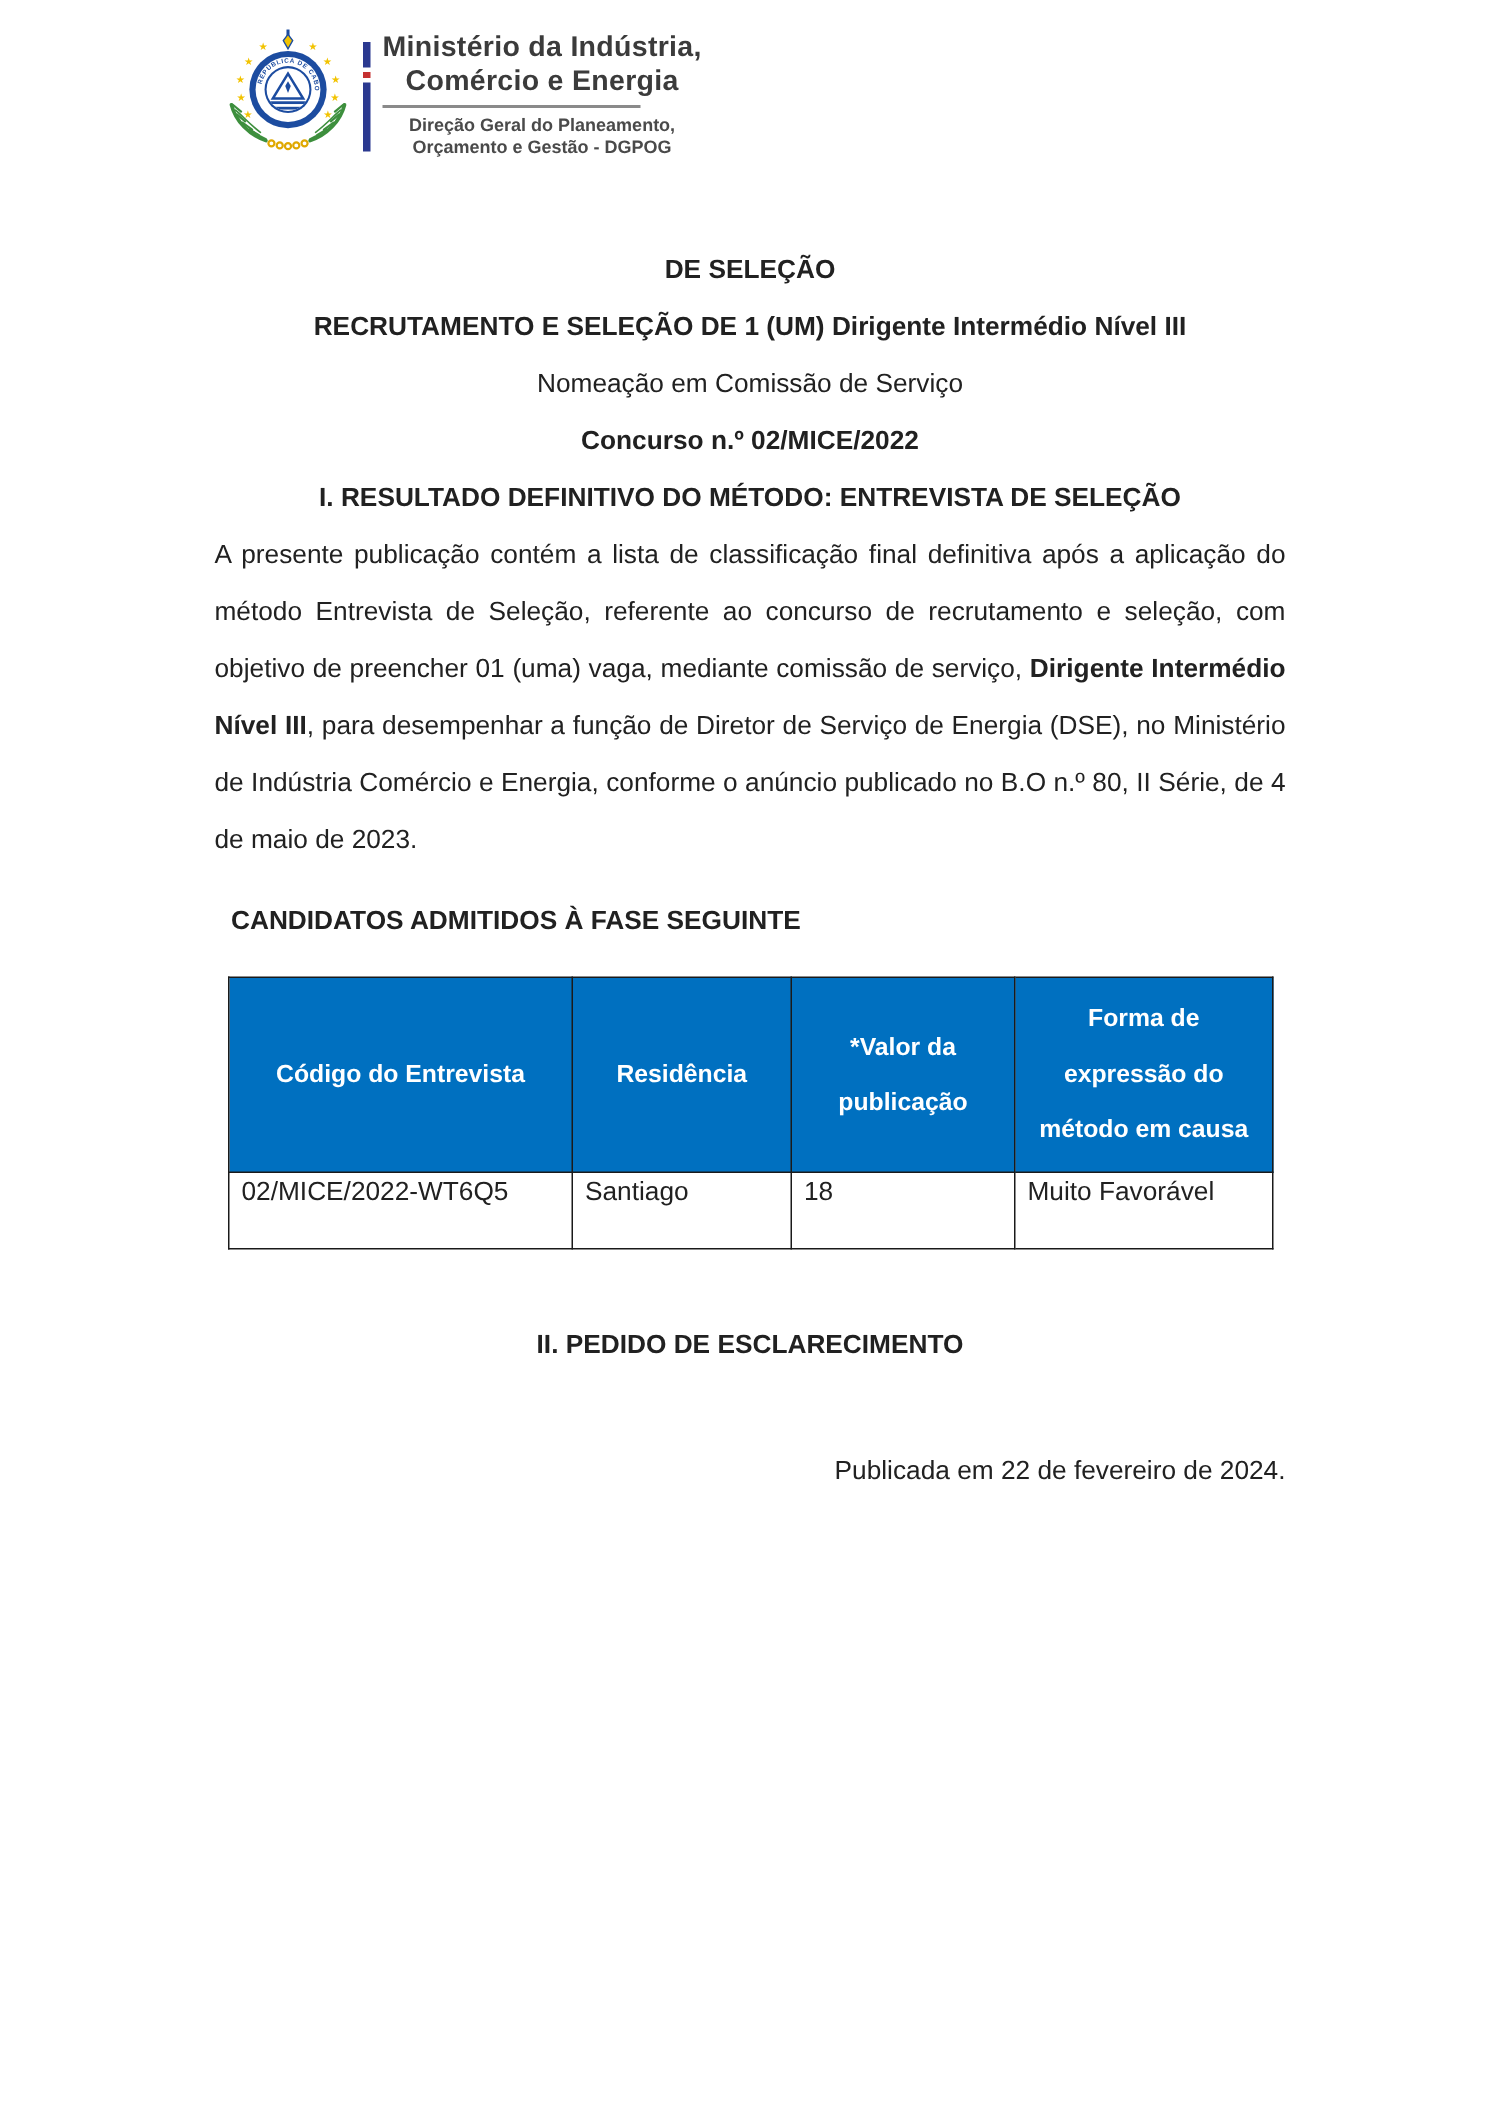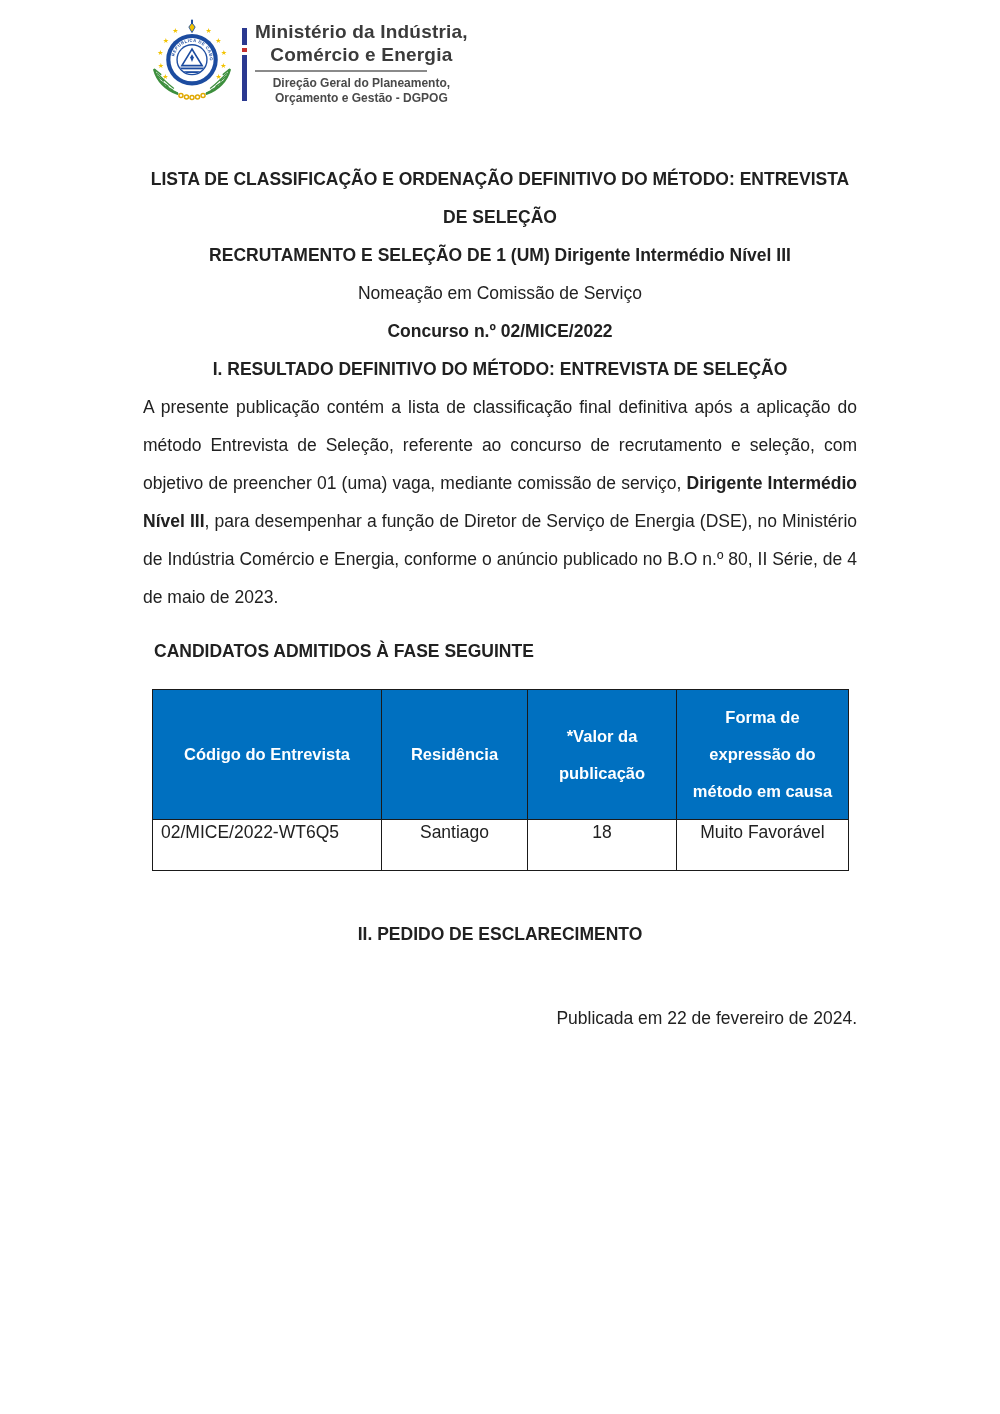--- a/index.html
+++ b/index.html
@@ -77,21 +77,21 @@
     margin-top: 48px;
   }
   table.candidates td {
     height: 46px;
     font-size: 17.5px;
     vertical-align: middle;
     padding: 2px 8px 27px 8px;
     background: #ffffff;
   }
   td.cell-code { text-align: left; padding-left: 9px; }
-  td.cell-center { text-align: center; }
+  td.cell-center { text-align: left; }
   .col-1 { width: 229px; } .col-2 { width: 146px; }
   .col-3 { width: 149px; } .col-4 { width: 172px; }
 
   .section2-heading {
     text-align: center; font-weight: 700; margin-top: 44px; line-height: 38px;
   }
   .clarification {
     text-align: justify; line-height: 44px; margin-top: 12px;
   }
   .clarification a {
@@ -183,21 +183,20 @@
       <div class="ministry-name">Comércio e Energia</div>
       <div class="ministry-rule"></div>
       <div class="department">Direção Geral do Planeamento,</div>
       <div class="department">Orçamento e Gestão - DGPOG</div>
     </div>
   </div>
 
   <div class="content">
 
     <div class="title-block">
-      <p>LISTA DE CLASSIFICAÇÃO E ORDENAÇÃO DEFINITIVO DO MÉTODO: ENTREVISTA</p>
       <p>DE SELEÇÃO</p>
       <p>RECRUTAMENTO E SELEÇÃO DE 1 (UM) Dirigente Intermédio Nível III</p>
       <p class="title-line-regular">Nomeação em Comissão de Serviço</p>
       <p>Concurso n.º 02/MICE/2022</p>
       <p>I. RESULTADO DEFINITIVO DO MÉTODO: ENTREVISTA DE SELEÇÃO</p>
     </div>
 
     <p class="intro"><span>A presente publicação contém a lista de classificação final definitiva após a aplicação do método Entrevista de Seleção, referente ao concurso de recrutamento e seleção, com objetivo de preencher 01 (uma) vaga, mediante comissão de serviço, </span><b>Dirigente Intermédio Nível III</b><span>, para desempenhar a função de Diretor de Serviço de Energia (DSE), no Ministério de Indústria Comércio e Energia, conforme o anúncio publicado no B.O n.º 80, II Série, de 4 de maio de 2023.</span></p>
 
     <div class="candidates-heading">CANDIDATOS ADMITIDOS À FASE SEGUINTE</div>

